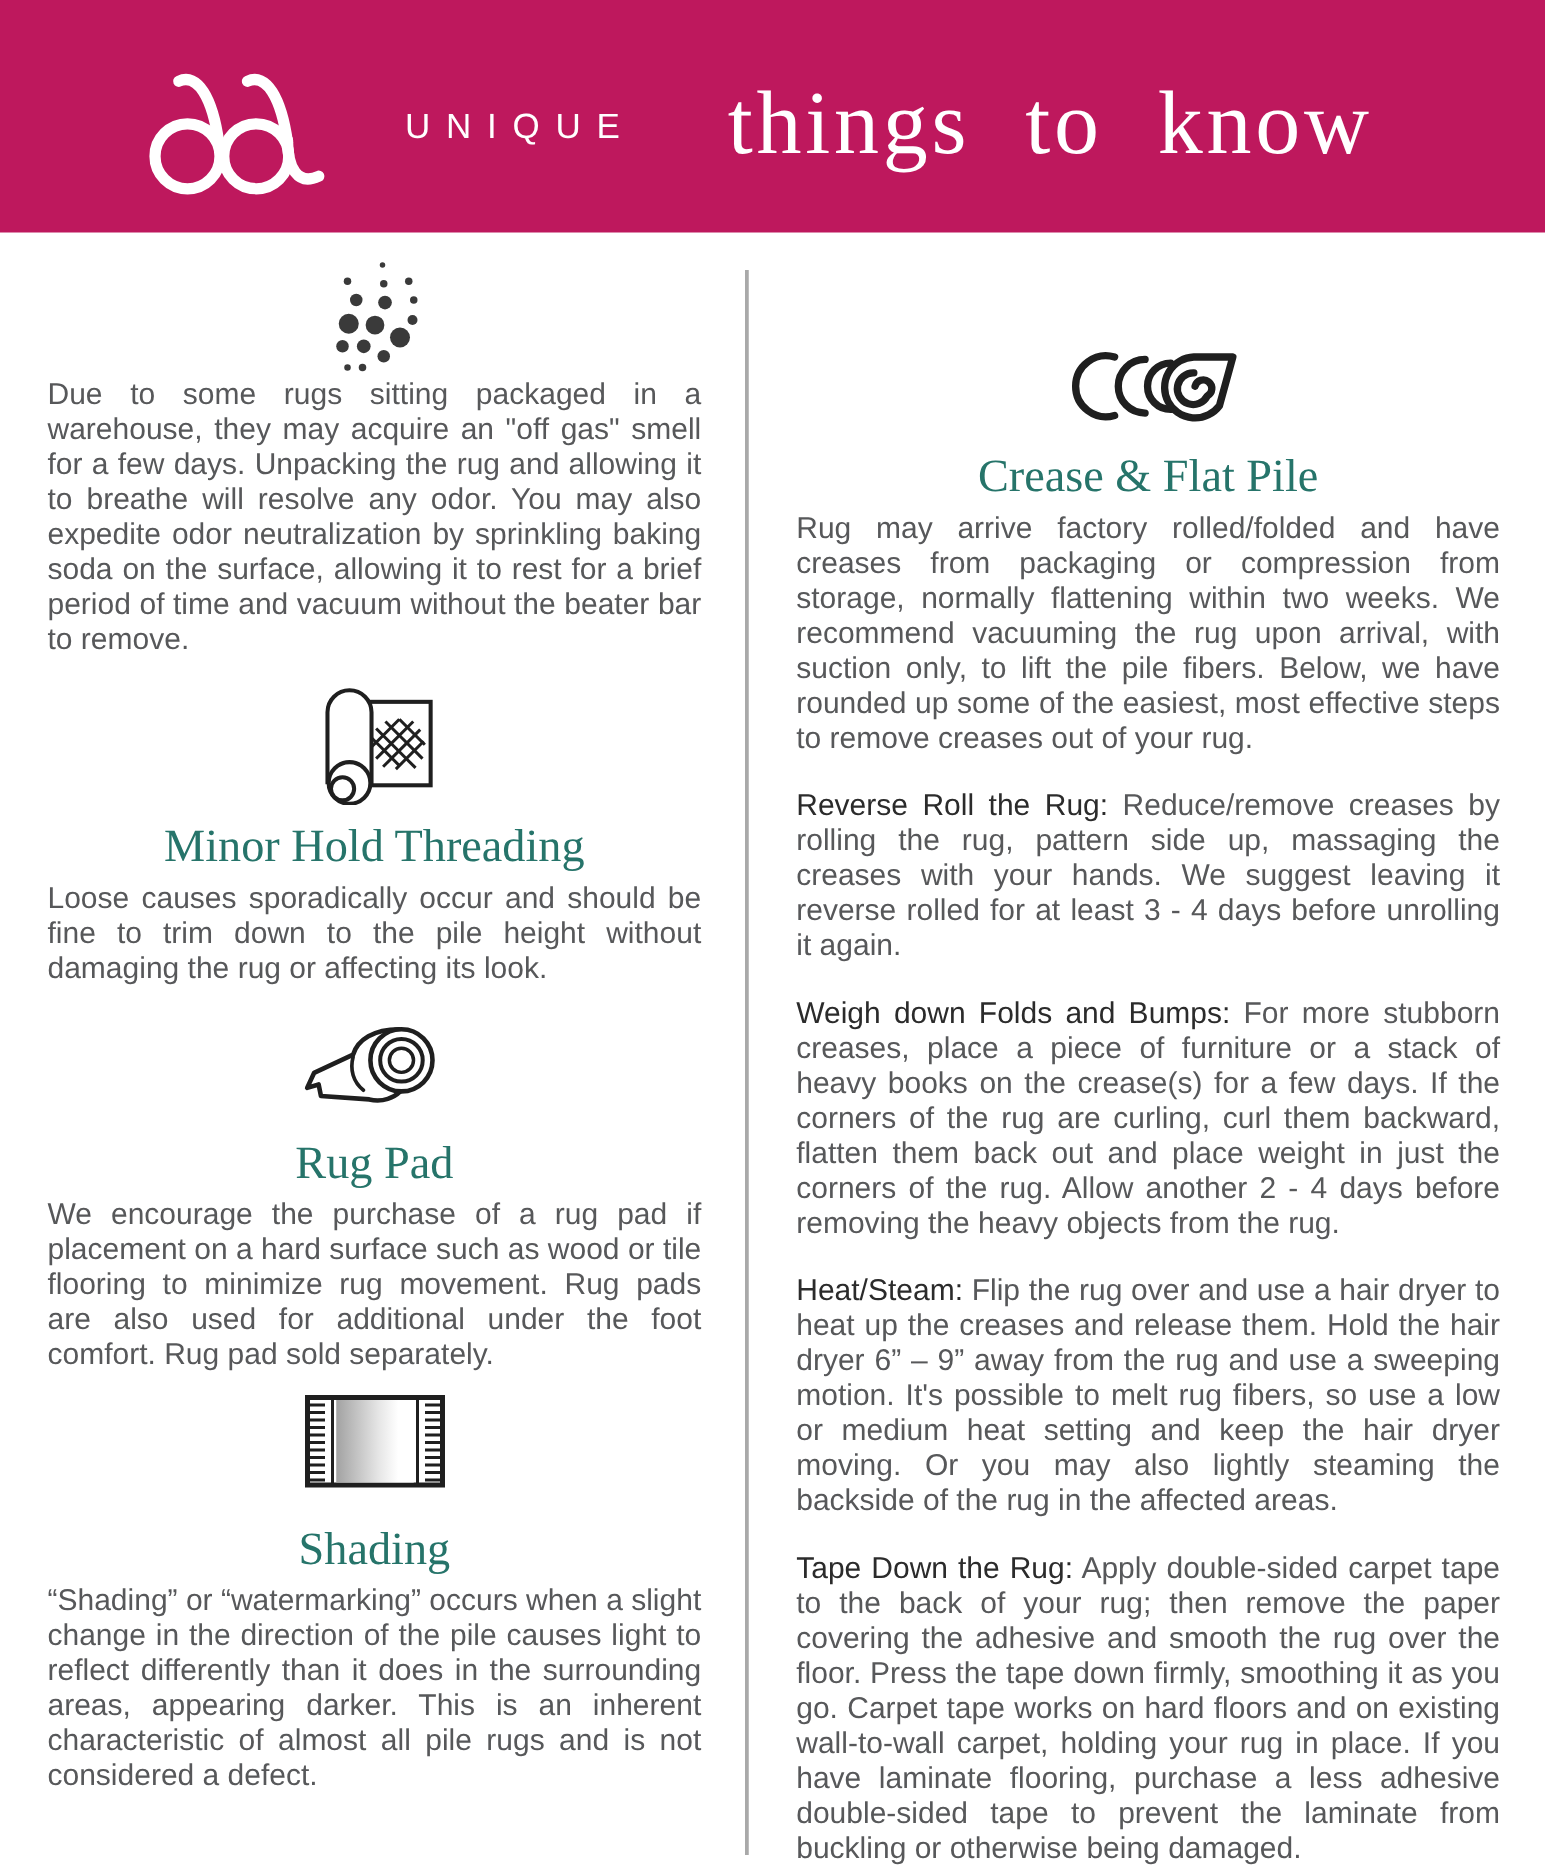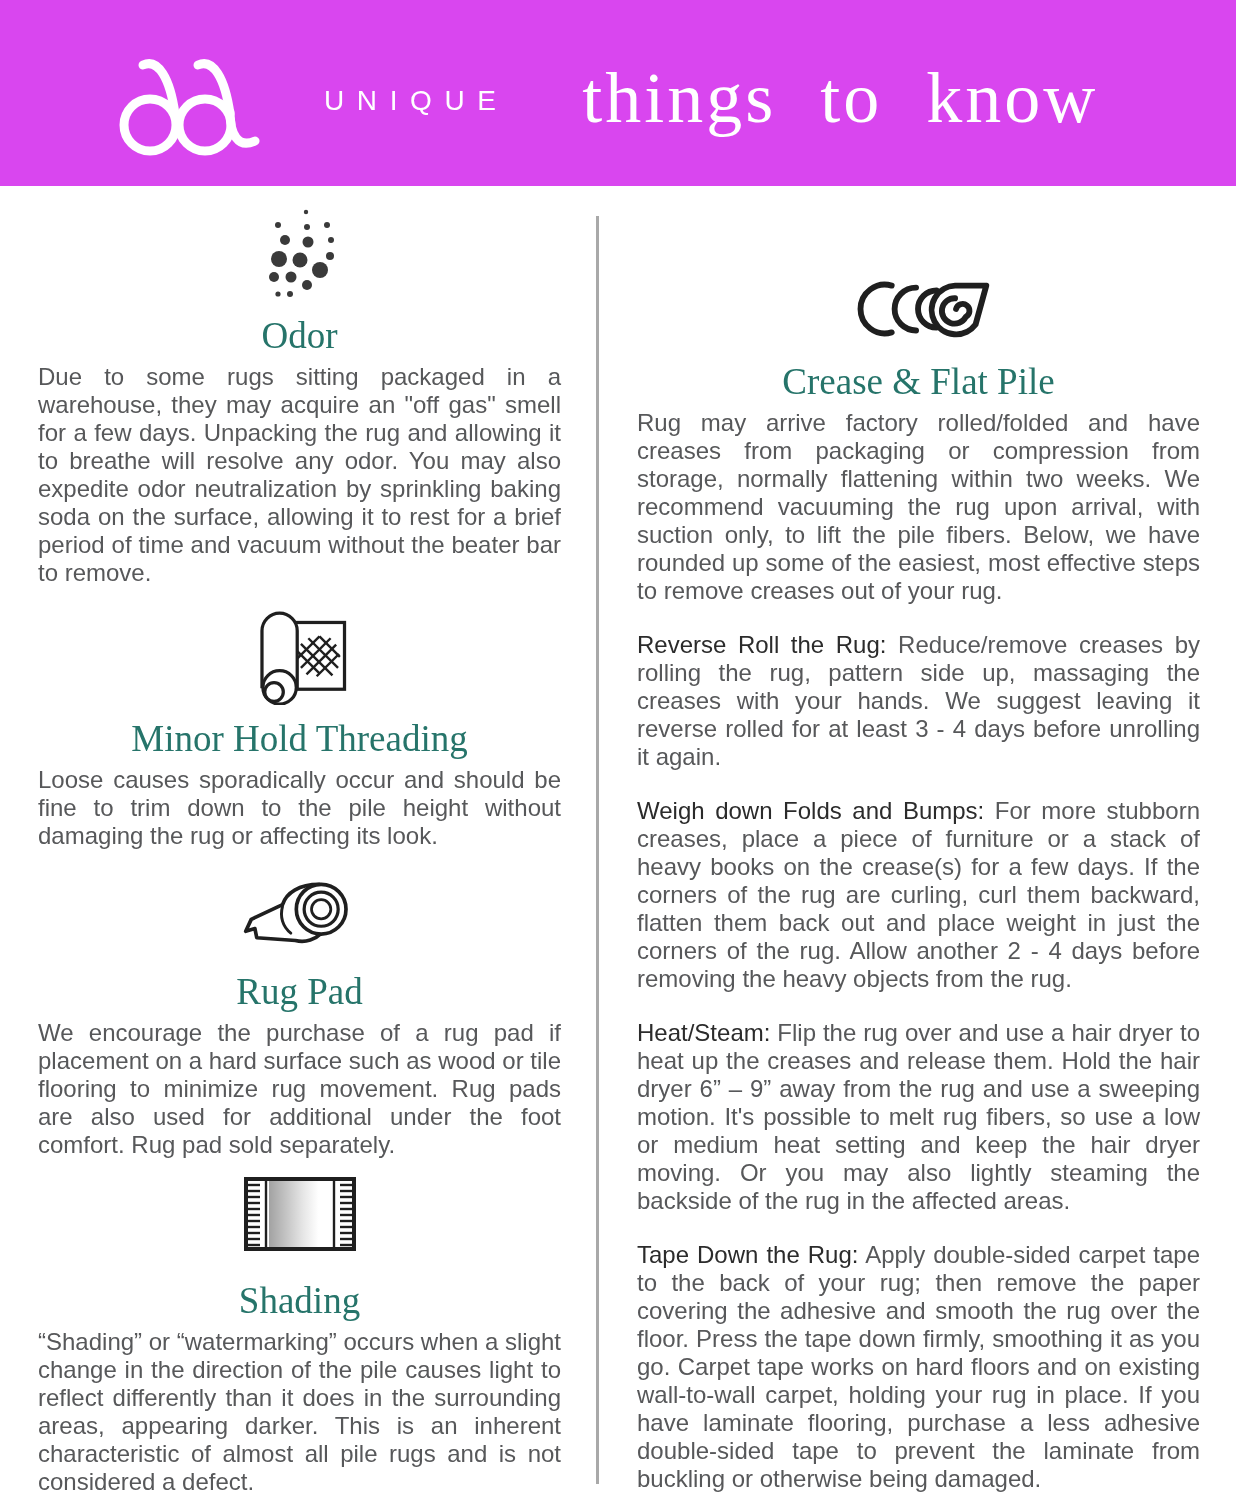--- a/index.html
+++ b/index.html
@@ -2,21 +2,21 @@
 <html><head>
 <meta charset="utf-8">
 <style>
   html,body{margin:0;padding:0;}
   body{
     width:1236px;height:1500px;overflow:hidden;background:#ffffff;
     font-family:"Liberation Sans",sans-serif;
   }
   
   .header{
-    height:186px;background:#d946ef;display:flex;align-items:center;
+    height:186px;background:#be185d;display:flex;align-items:center;
     padding:16px 64px 0 104px;box-sizing:border-box;
   }
   .logo{display:flex;align-items:center;}
   .brand-text{
     color:#ffffff;font-size:28px;letter-spacing:0.45em;line-height:1.6;
     text-align:center;margin-left:34px;white-space:nowrap;
   }
   .page-title{
     flex:1;text-align:center;color:#ffffff;
     font-family:"Liberation Serif",serif;font-weight:400;
@@ -90,21 +90,20 @@
           <circle cx="46" cy="56" r="7.5"></circle>
             <circle cx="76" cy="52" r="4"></circle>
           <circle cx="20" cy="73" r="5"></circle>  
             <circle cx="37" cy="73" r="5.5"></circle>
           <circle cx="66" cy="66" r="8"></circle>  
             <circle cx="53" cy="81" r="5"></circle>
           <circle cx="24" cy="90" r="2.6"></circle>
             <circle cx="36" cy="90" r="3"></circle>
         </svg>
       </div>
-      <h2 class="section-title">Odor</h2>
       <p class="body-text">Due to some rugs sitting packaged in a warehouse, they may acquire an "off gas" smell for a few days. Unpacking the rug and allowing it to breathe will resolve any odor. You may also expedite odor neutralization by sprinkling baking soda on the surface, allowing it to rest for a brief period of time and vacuum without the beater bar to remove.</p>
     </div>
 
     <div class="section">
       <div class="icon-wrap">
         <svg width="104" height="102" viewBox="0 0 110 110" fill="none">
           <rect x="45" y="21" width="58" height="72" fill="#ffffff" stroke="#1f1f1f" stroke-width="3.5"></rect>
           <g stroke="#1f1f1f" stroke-width="2.6">
             <path d="M52,60 L76,36"></path>
               <path d="M56,70 L88,38"></path>

